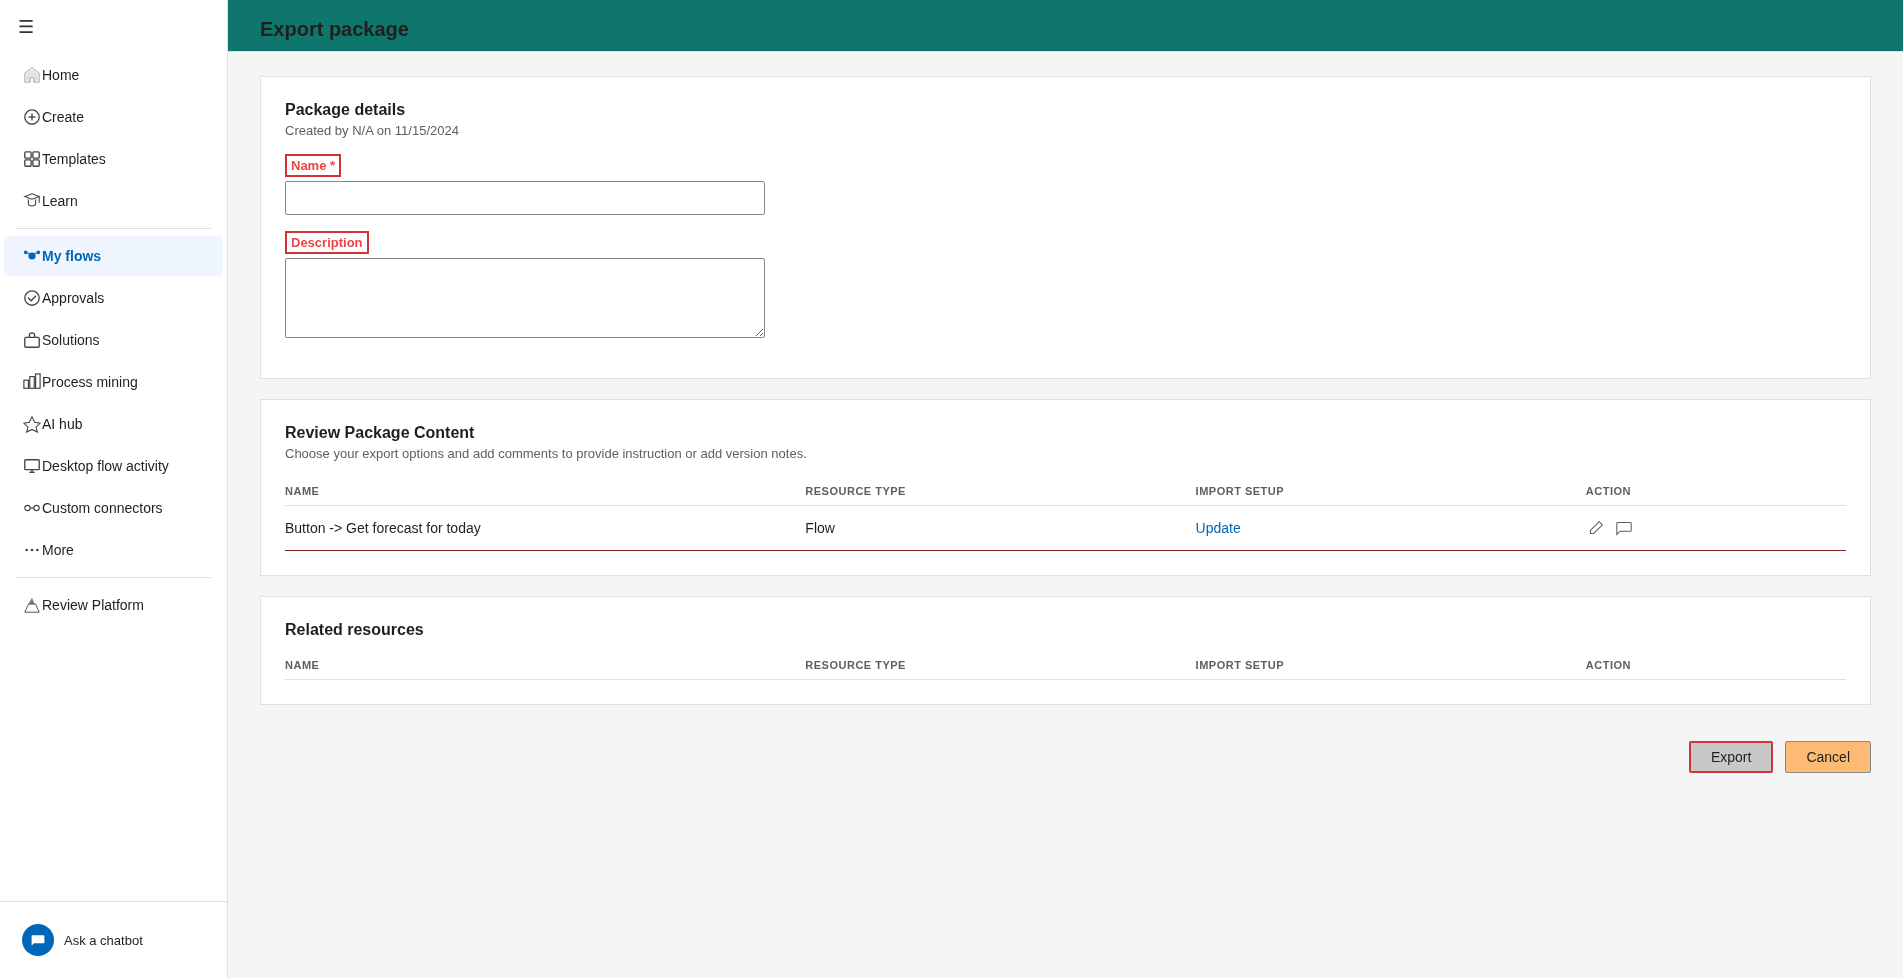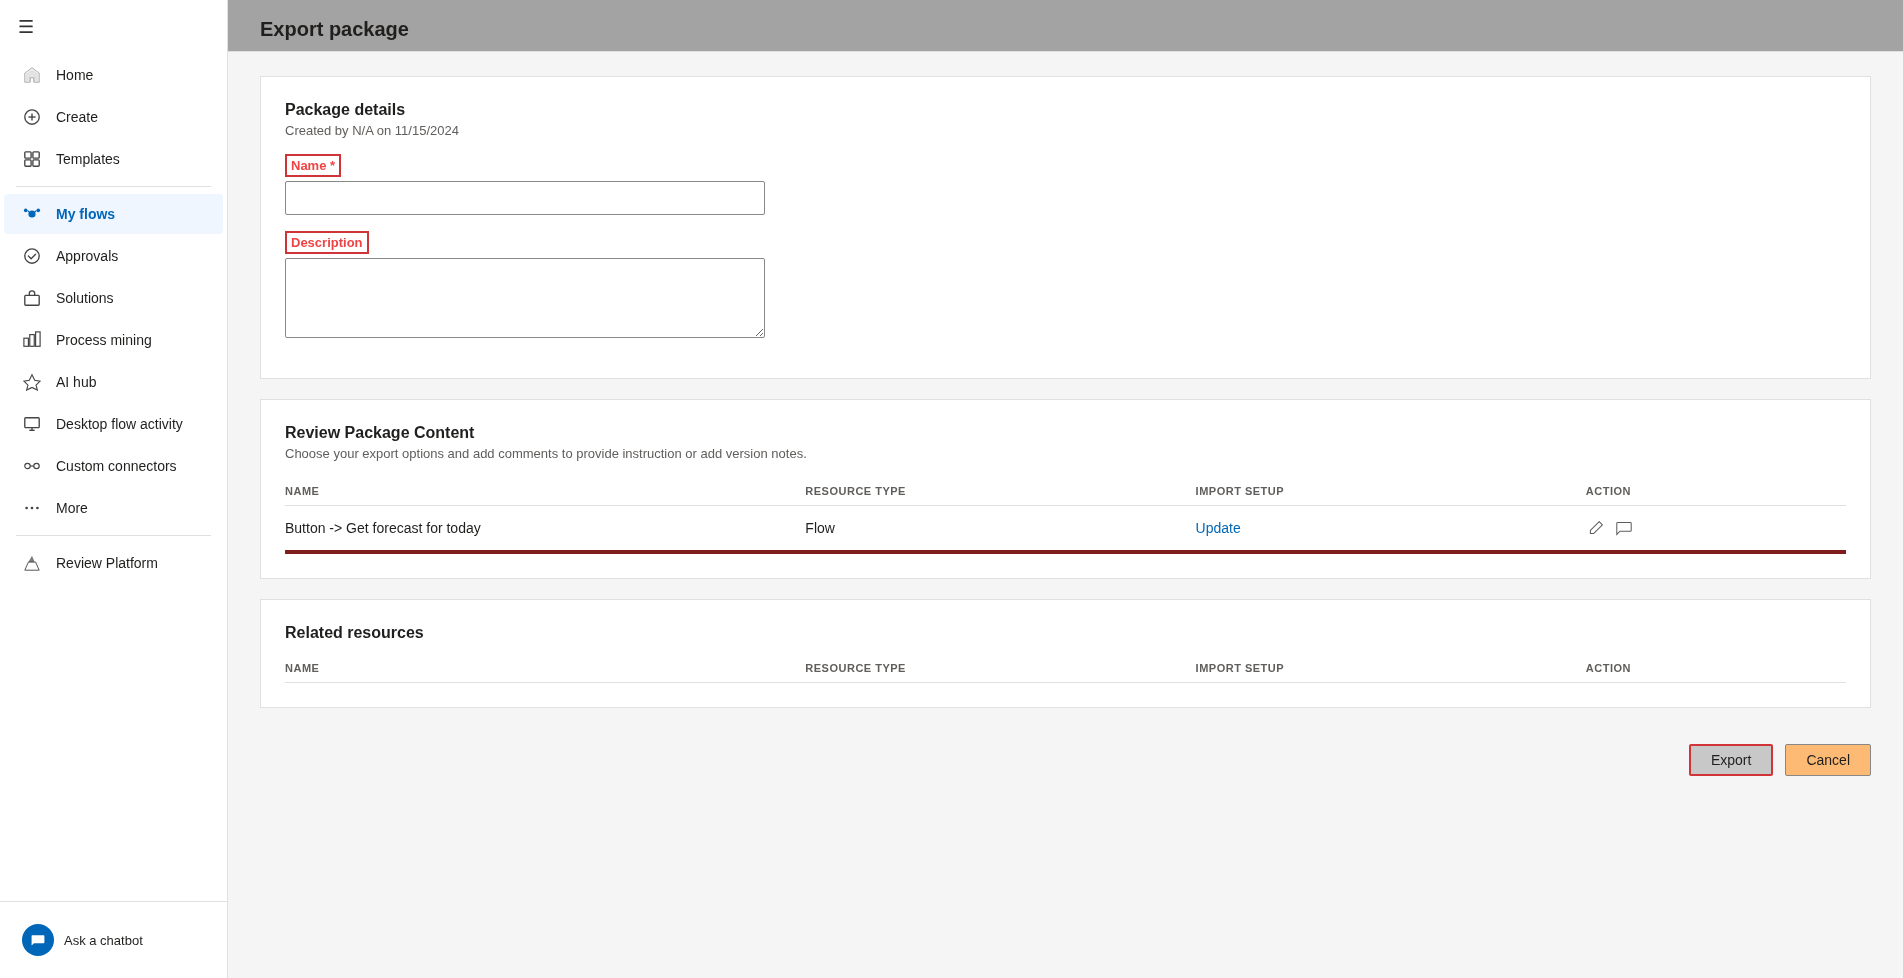--- a/index.html
+++ b/index.html
@@ -18,21 +18,20 @@
     }
     .sidebar-hamburger {
       padding: 16px 18px;
       cursor: pointer;
       font-size: 18px;
       color: #333;
     }
     .sidebar-item {
       display: flex;
       align-items: center;
-      gap: 14px;
       padding: 10px 18px;
       cursor: pointer;
       font-size: 14px;
       color: #201f1e;
       border-radius: 4px;
       margin: 1px 4px;
     }
     .sidebar-item.active { color: #0067b8; font-weight: 600; background: #f0f6ff; }
     .sidebar-item .icon { width: 20px; height: 20px; display: flex; align-items: center; justify-content: center; flex-shrink: 0; }
     .sidebar-divider { height: 1px; background: #e0e0e0; margin: 6px 16px; }
@@ -61,21 +60,21 @@
     
     .main {
       flex: 1;
       display: flex;
       flex-direction: column;
       overflow-y: auto;
       background: #f5f5f5;
     }
     .page-header {
       padding: 18px 44px 10px 32px;
-      background: #a3a3a3;
+      background: #0f766e;
       border-bottom: 1px solid #e0e0e0;
     }
     .page-title {
       font-size: 20px;
       font-weight: 600;
       color: #201f1e;
     }
     .content-area {
       padding: 24px 32px;
       display: flex;
@@ -152,21 +151,21 @@
       font-size: 11px;
       font-weight: 600;
       color: #605e5c;
       letter-spacing: 0.5px;
       text-transform: uppercase;
     }
     .table-data-row {
       display: grid;
       grid-template-columns: 2fr 1.5fr 1.5fr 1fr;
       padding: 12px 0;
-      border-bottom: 4px solid #7f1d1d;
+      border-bottom: 1px solid #7f1d1d;
       align-items: center;
     }
     .table-cell { font-size: 14px; color: #201f1e; }
     .table-cell.link { color: #0067b8; cursor: pointer; font-size: 14px; }
     .table-actions { display: flex; gap: 8px; align-items: center; }
     .action-icon {
       cursor: pointer;
       color: #605e5c;
       font-size: 16px;
       padding: 2px;
@@ -238,20 +237,30 @@
       <svg width="18" height="18" viewBox="0 0 20 20">
           <rect x="2" y="2" width="7" height="7" rx="1" stroke="#444" stroke-width="1.5" fill="none"></rect>
           <rect x="11" y="2" width="7" height="7" rx="1" stroke="#444" stroke-width="1.5" fill="none"></rect>
           <rect x="2" y="11" width="7" height="7" rx="1" stroke="#444" stroke-width="1.5" fill="none"></rect>
           <rect x="11" y="11" width="7" height="7" rx="1" stroke="#444" stroke-width="1.5" fill="none"></rect>
         </svg>
     </span>
     <span>Templates</span>
   </div>
 
+  <div class="sidebar-item">
+    <span class="icon">
+      <svg width="18" height="18" viewBox="0 0 20 20">
+          <path d="M2 5l8-3 8 3-8 3-8-3z" stroke="#444" stroke-width="1.2" fill="none"></path>
+          <path d="M6 8v5c0 1.5 1.8 2.5 4 2.5s4-1 4-2.5V8" stroke="#444" stroke-width="1.2" fill="none"></path>
+          <line x1="18" y1="5" x2="18" y2="12" stroke="#444" stroke-width="1.2"></line>
+        </svg>
+    </span>
+    <span>Learn</span>
+  </div>
 
   <div class="sidebar-divider"></div>
 
   <div class="sidebar-item active">
     <span class="icon">
       <svg width="18" height="18" viewBox="0 0 20 20">
           <circle cx="10" cy="10" r="4" fill="#0067b8"></circle>
           <circle cx="3" cy="6" r="2" fill="#0067b8"></circle>
           <circle cx="17" cy="6" r="2" fill="#0067b8"></circle>
           <line x1="5" y1="6" x2="8" y2="9" stroke="#0067b8" stroke-width="1.2"></line>

